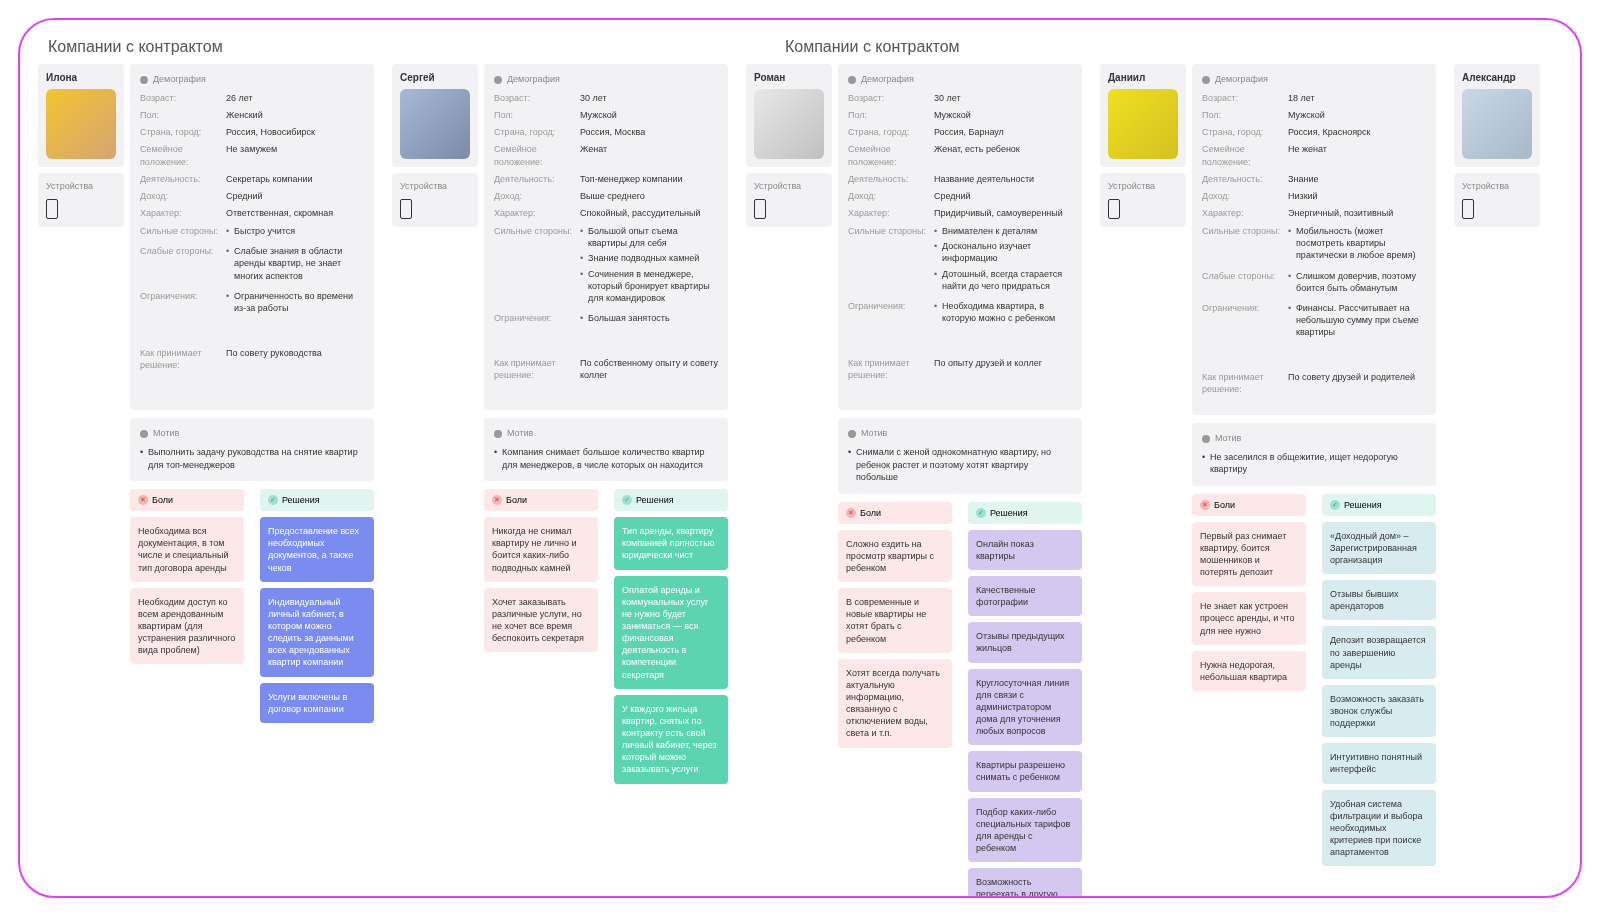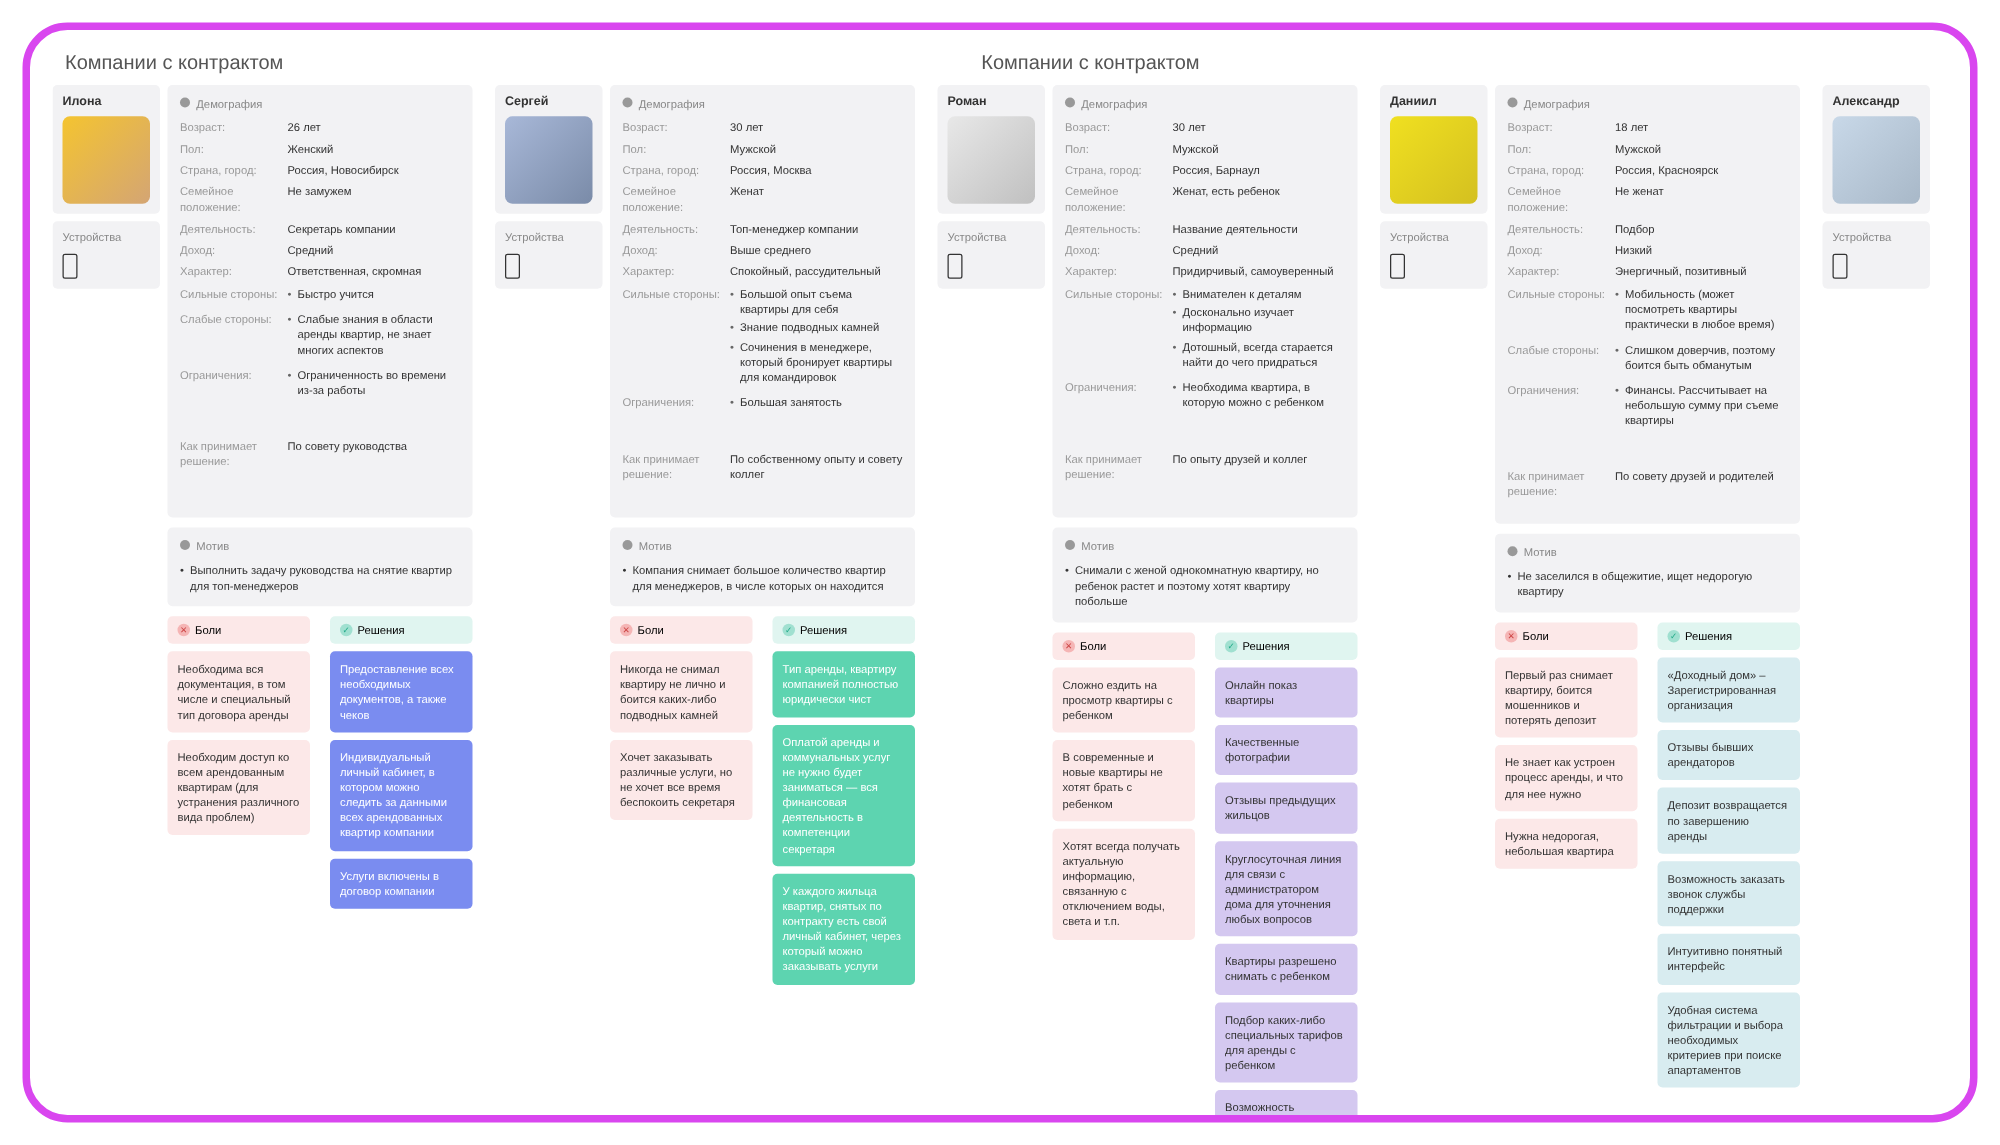--- a/index.html
+++ b/index.html
@@ -1,37 +1,37 @@
 <!DOCTYPE html>
 <html><head>
 <meta charset="utf-8">
 <style>
 *{margin:0;padding:0;box-sizing:border-box;font-family:Arial,sans-serif}
 body{background:#fff;padding:18px}
-.frame{border:6px solid #d946ef;border-radius:36px;padding:14px 14px;overflow:hidden;height:880px;background:#fff;position:relative}
+.frame{border:2px solid #d946ef;border-radius:36px;padding:14px 14px;overflow:hidden;height:880px;background:#fff;position:relative}
 .titles{position:absolute;top:18px;left:28px;right:28px;z-index:2}
 .section-title{font-size:16px;color:#555;font-weight:500}
 .t2{position:absolute;left:49%;top:0}
 .scroll{display:flex;gap:18px;position:absolute;top:44px;left:18px;right:18px;bottom:0;overflow:hidden}
 .persona{display:flex;gap:6px;flex:0 0 auto}
 .sidebar{width:86px;display:flex;flex-direction:column;gap:6px}
 .name-card{background:#f2f2f4;border-radius:4px;padding:8px}
 .name{font-size:10px;font-weight:700;color:#333}
 .avatar{width:70px;height:70px;border-radius:6px;margin-top:6px;background:linear-gradient(135deg,#d4a574,#8b6f47);display:block}
 .av1{background:linear-gradient(135deg,#f4c430,#d4a574)}
 .av2{background:linear-gradient(135deg,#a8b8d8,#7a8ba8)}
 .av3{background:linear-gradient(135deg,#e8e8e8,#c0c0c0)}
 .av4{background:linear-gradient(135deg,#f0e020,#d4c020)}
 .av5{background:linear-gradient(135deg,#c8d8e8,#a8b8c8)}
 .devices-card{background:#f2f2f4;border-radius:4px;padding:8px}
 .dev-label{font-size:9px;color:#888}
 .phone-icon{width:12px;height:20px;border:1.5px solid #333;border-radius:2px;margin-top:8px;display:block}
 .main{width:244px;display:flex;flex-direction:column;gap:8px}
 .card{background:#f2f2f4;border-radius:4px;padding:10px}
-.card-head{display:flex;align-items:flex-start;gap:5px;margin-bottom:8px}
+.card-head{display:flex;align-items:flex-end;gap:5px;margin-bottom:8px}
 .dot{width:8px;height:8px;border-radius:50%;background:#999}
 .card-title{font-size:9px;color:#888}
 .row{display:flex;margin-bottom:5px;font-size:9px;line-height:1.35}
 .lbl{width:86px;color:#999;flex-shrink:0}
 .val{color:#333;flex:1}
 .bullets{flex:1;color:#333}
 .bullets li{margin-bottom:3px;list-style:none;position:relative;padding-left:8px}
 .bullets li:before{content:"•";position:absolute;left:0;color:#666}
 .motive-card{background:#f2f2f4;border-radius:4px;padding:10px}
 .motive-text{font-size:9px;color:#333;line-height:1.4;padding-left:8px;position:relative}
@@ -377,21 +377,21 @@
             <div class="row">
               <div class="lbl">Страна, город:</div>
               <div class="val">Россия, Красноярск</div>
             </div>
             <div class="row">
               <div class="lbl">Семейное положение:</div>
               <div class="val">Не женат</div>
             </div>
             <div class="row">
               <div class="lbl">Деятельность:</div>
-              <div class="val">Подбор</div>
+              <div class="val">Знание</div>
             </div>
             <div class="row">
               <div class="lbl">Доход:</div>
               <div class="val">Низкий</div>
             </div>
             <div class="row">
               <div class="lbl">Характер:</div>
               <div class="val">Энергичный, позитивный</div>
             </div>
             <div class="spacer"></div>

